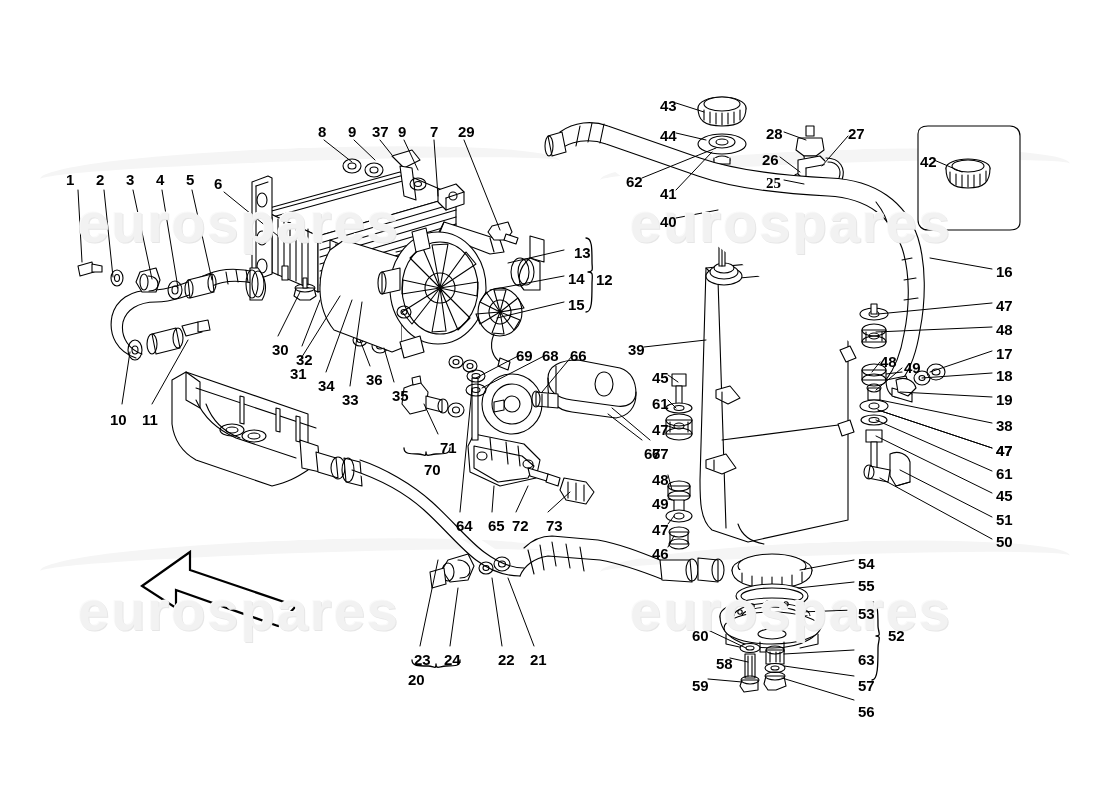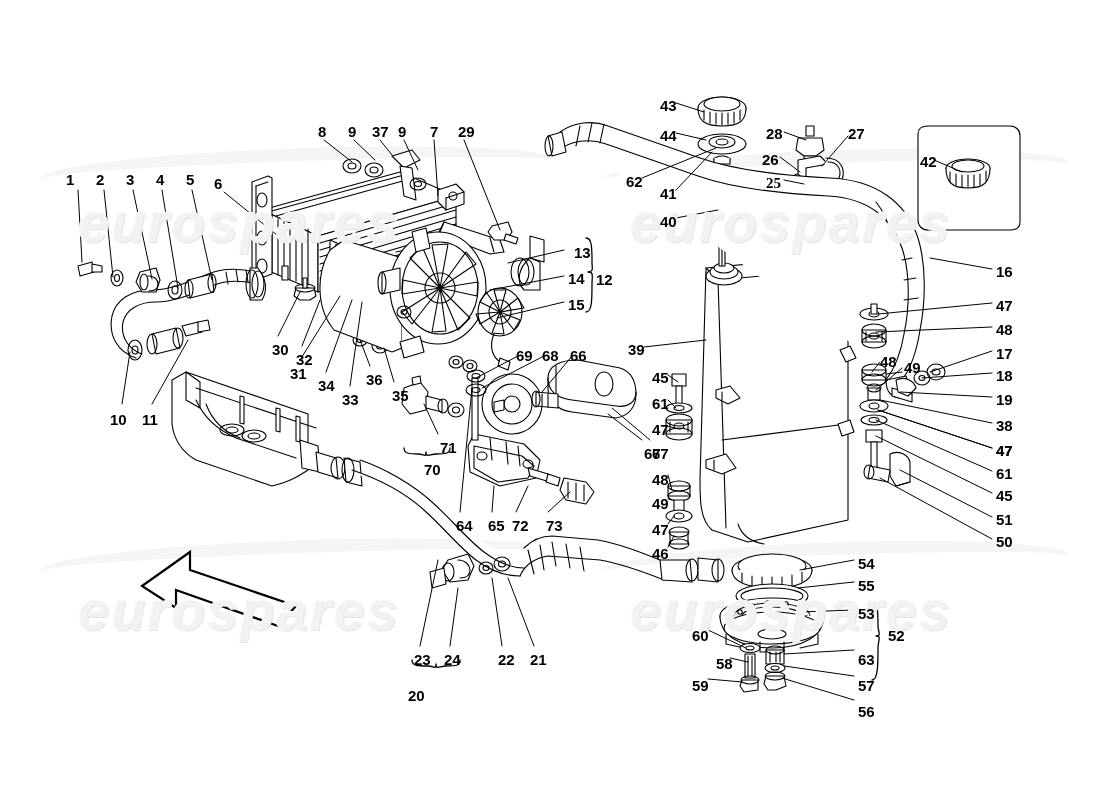--- a/index.html
+++ b/index.html
@@ -12,21 +12,20 @@
     position: relative;
     width: 1100px; height: 800px;
     background: #ffffff;
     overflow: hidden;
   }
   
   .wm {
     position: absolute;
     font-family: "Liberation Sans", sans-serif;
     font-weight: bold;
-    font-style: italic;
     letter-spacing: 2px;
     color: #f2f2f2;
     text-shadow: 1px 1px 0 #e6e6e6, -1px -1px 0 #fafafa;
     user-select: none;
     white-space: nowrap;
   }
   .wm-swoosh {
     position: absolute;
     border-top: 13px solid #f5f5f5;
     border-radius: 50%;
@@ -711,21 +710,21 @@
       <div class="lbl" style="left: 996px; top: 368px;">18</div>
       <div class="lbl" style="left: 996px; top: 392px;">19</div>
       <div class="lbl" style="left: 996px; top: 418px;">38</div>
       <div class="lbl" style="left: 996px; top: 443px;">47</div>
       <div class="lbl" style="left: 996px; top: 466px;">61</div>
       <div class="lbl" style="left: 996px; top: 488px;">45</div>
       <div class="lbl" style="left: 996px; top: 512px;">51</div>
       <div class="lbl" style="left: 996px; top: 534px;">50</div>
       <div class="lbl" style="left: 996px; top: 298px;">47</div>
       <div class="lbl" style="left: 996px; top: 322px;">48</div>
-      <div class="lbl" style="left: 408px; top: 672px; margin-top: 16px;">20</div>
+      <div class="lbl" style="left: 408px; top: 672px;">20</div>
       <div class="lbl" style="left: 530px; top: 652px;">21</div>
       <div class="lbl" style="left: 498px; top: 652px;">22</div>
       <div class="lbl" style="left: 414px; top: 652px;">23</div>
       <div class="lbl" style="left: 444px; top: 652px;">24</div>
       <div class="lbl" style="left: 766px; top: 176px; font-family: Liberation Serif, serif;">25</div>
       <div class="lbl" style="left: 762px; top: 152px;">26</div>
       <div class="lbl" style="left: 848px; top: 126px;">27</div>
       <div class="lbl" style="left: 766px; top: 126px;">28</div>
       <div class="lbl" style="left: 272px; top: 342px;">30</div>
       <div class="lbl" style="left: 296px; top: 352px;">32</div>

